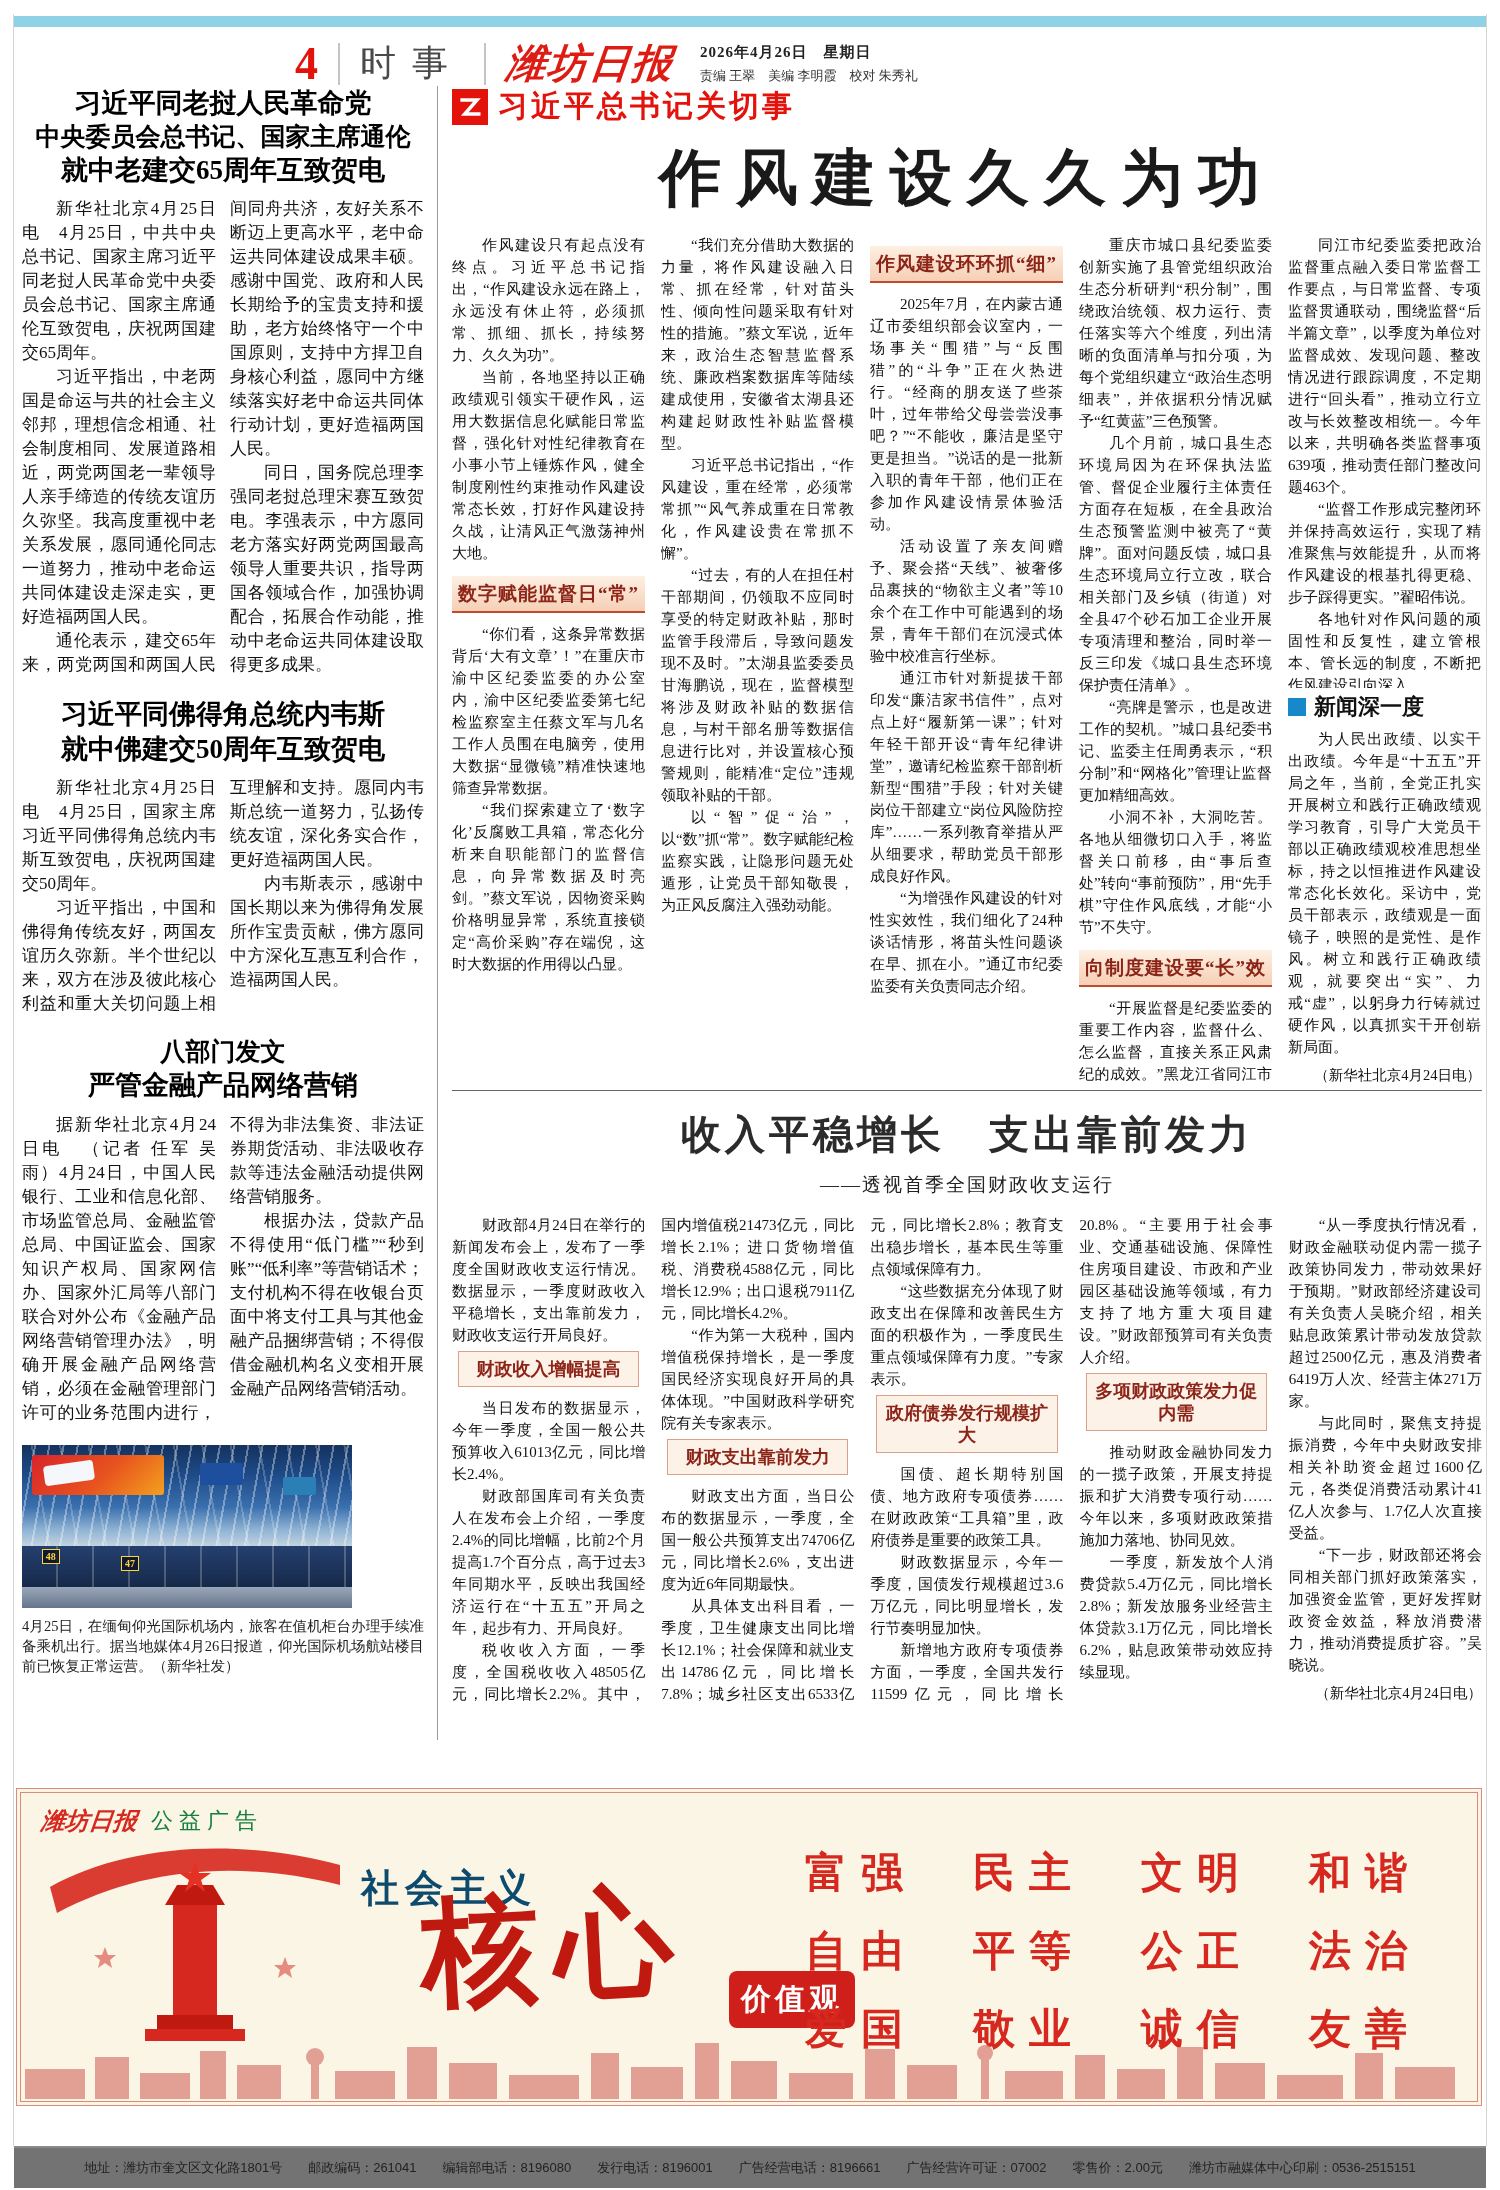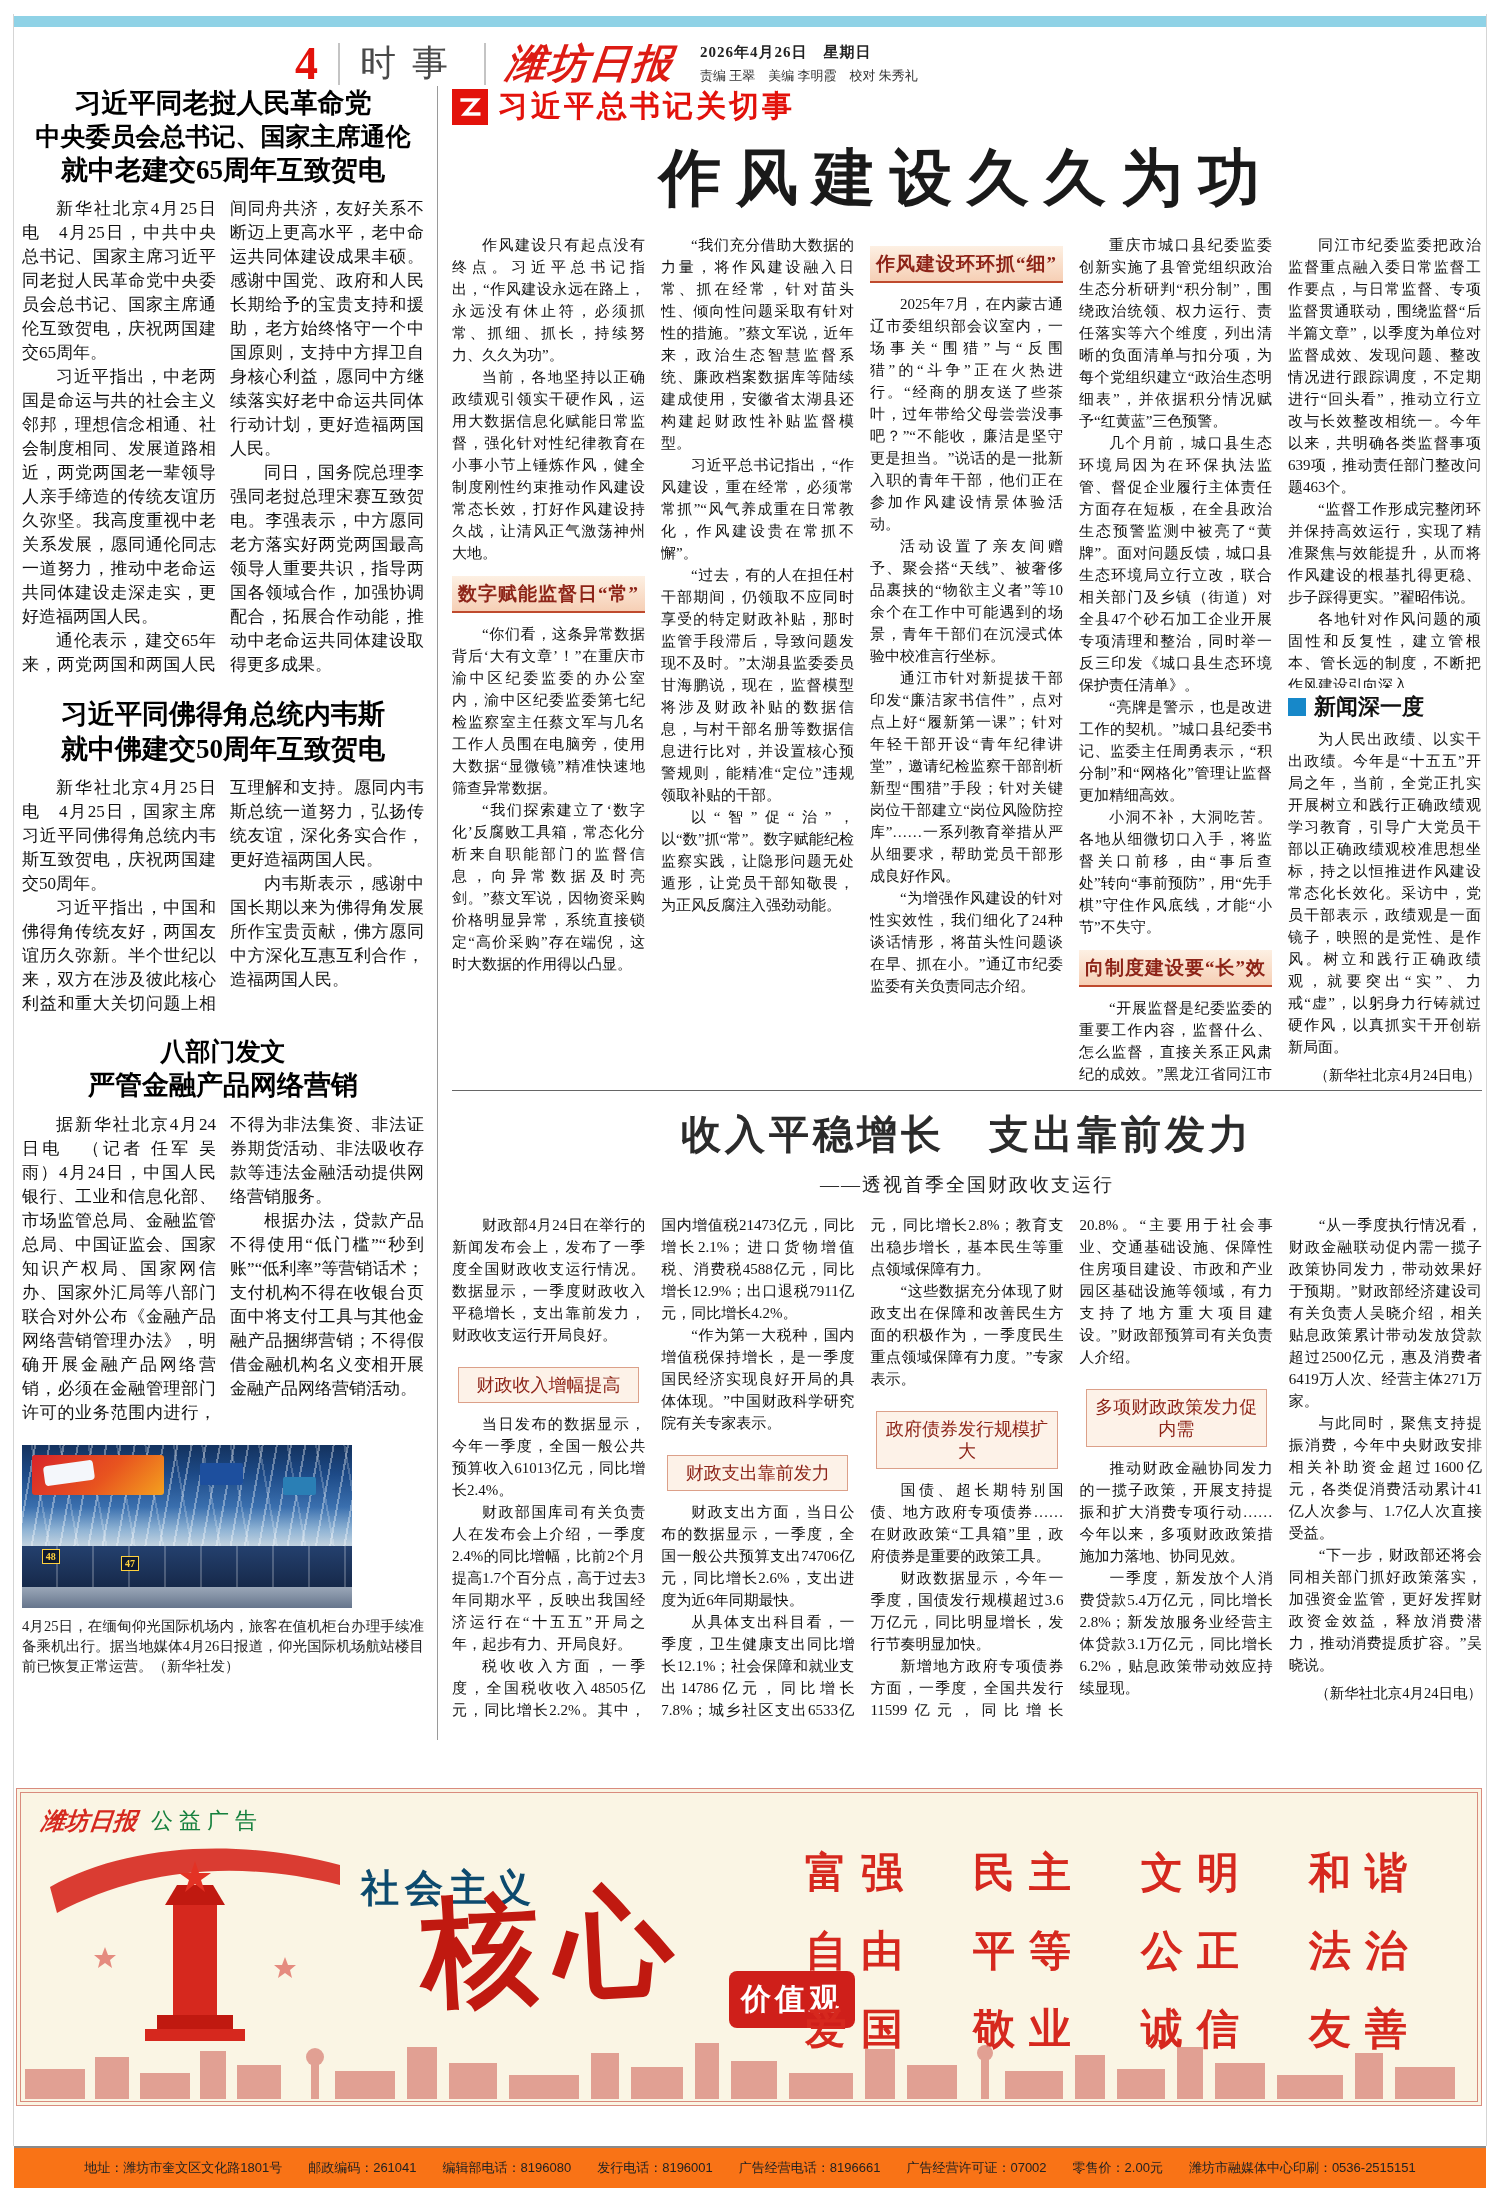--- a/index.html
+++ b/index.html
@@ -67,22 +67,22 @@
   .bluesq{width:18px;height:18px;background:#1788c9;flex:0 0 auto;}
   .deep-para{font-size:15px;line-height:22px;}
   .sign{text-align:right;font-size:14.5px;margin-top:6px;}
 
   
   .finarea{position:absolute;left:452px;top:1090px;width:1030px;border-top:1px solid #666;padding-top:16px;}
   .fin-title{text-align:center;font-size:40px;font-weight:bold;color:#2b2b2b;letter-spacing:4px;}
   .fin-sub{text-align:center;font-size:19px;color:#222;margin-top:10px;letter-spacing:2px;}
   .fincols{margin-top:16px;column-count:5;column-gap:16px;height:520px;overflow:hidden;
            text-align:justify;font-size:15px;line-height:22px;}
-  .finsub{break-inside:avoid;margin:21px 6px 10px;padding:6px 0;text-align:center;text-indent:0;
-          font-size:18px;font-weight:normal;color:#8d2418;background:#fdf2e8;border:1px solid #dda globe;}
+  .finsub{break-inside:avoid;margin:5px 6px 10px;padding:6px 0;text-align:center;text-indent:0;
+          font-size:18px;font-weight:bold;color:#8d2418;background:#fdf2e8;border:1px solid #dda globe;}
   .finsub{border:1px solid #dca089;}
 
   
   .ad{position:absolute;left:16px;top:1788px;width:1464px;height:316px;background:#faf5e4;
       border:1px solid #d98b7d;}
   .ad-inner{position:absolute;inset:3px;border:1px solid #d98b7d;overflow:hidden;}
   .ad-brandline{position:absolute;top:12px;left:20px;display:flex;align-items:center;gap:14px;}
   .ad-brand{font-size:24px;font-weight:bold;font-style:italic;color:#d6281e;transform:skewX(-6deg);}
   .ad-label{font-size:22px;color:#15803d;letter-spacing:6px;font-family:"Liberation Sans",sans-serif;}
   .monument{position:absolute;left:24px;bottom:40px;}
@@ -90,21 +90,21 @@
   .cv-l1{position:absolute;left:0;top:22px;font-size:38px;font-weight:bold;color:#0c4a6e;letter-spacing:6px;}
   .cv-l2{position:absolute;left:60px;top:48px;font-size:118px;font-weight:900;color:#c01910;letter-spacing:16px;transform:rotate(-3deg);line-height:1;}
   .cv-l3{position:absolute;left:368px;top:130px;background:#cf1f1a;color:#fff;font-size:30px;font-weight:bold;
          padding:8px 12px;letter-spacing:4px;border-radius:8px;}
   .values{position:absolute;right:56px;top:52px;display:grid;grid-template-columns:repeat(4,1fr);
           column-gap:56px;row-gap:22px;}
   .value-cell{font-size:42px;font-weight:900;color:#d6281e;letter-spacing:14px;white-space:nowrap;}
   .skyline{position:absolute;left:4px;right:4px;bottom:2px;height:64px;opacity:.85;}
 
   
-  .footer{position:absolute;left:14px;right:14px;top:2146px;height:40px;background:#f97316;
+  .footer{position:absolute;left:14px;right:14px;top:2146px;height:40px;background:#737373;
           border-top:2px solid #8a8a8a;display:flex;align-items:center;justify-content:center;gap:26px;
           font-size:13px;color:#222;font-family:"Liberation Sans",sans-serif;}
 </style>
 </head>
 <body>
 
 <div class="page">
   <div class="topbar"></div>
   <div class="frame"></div>
 

